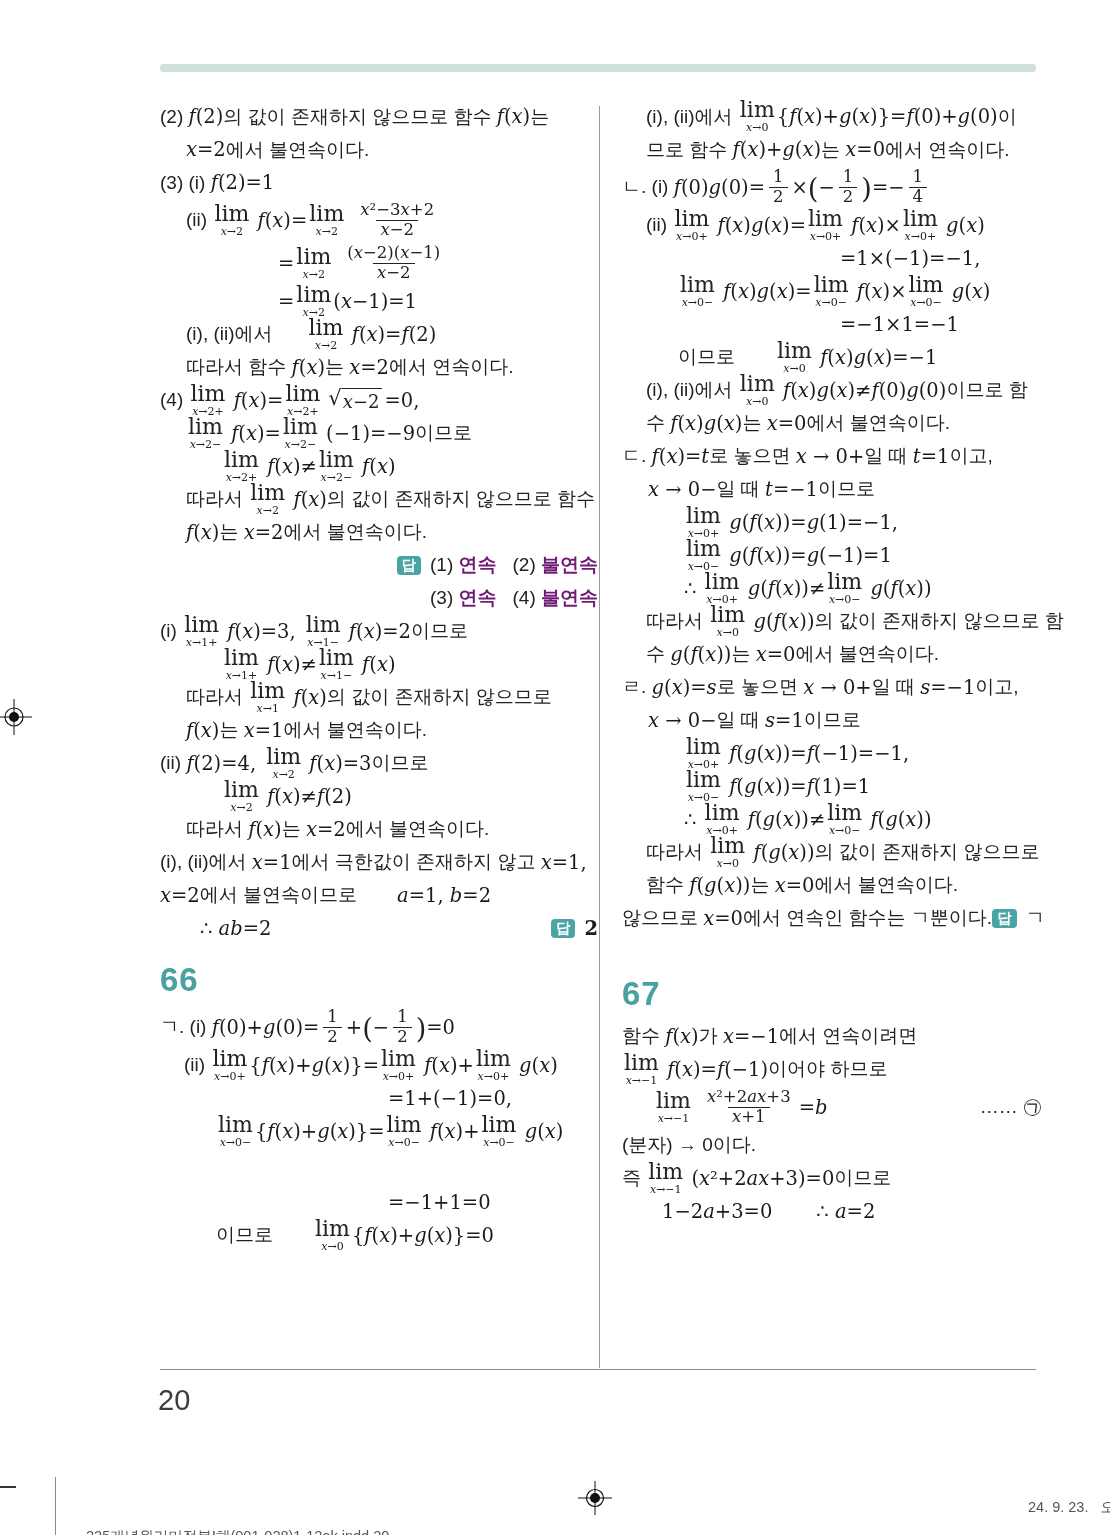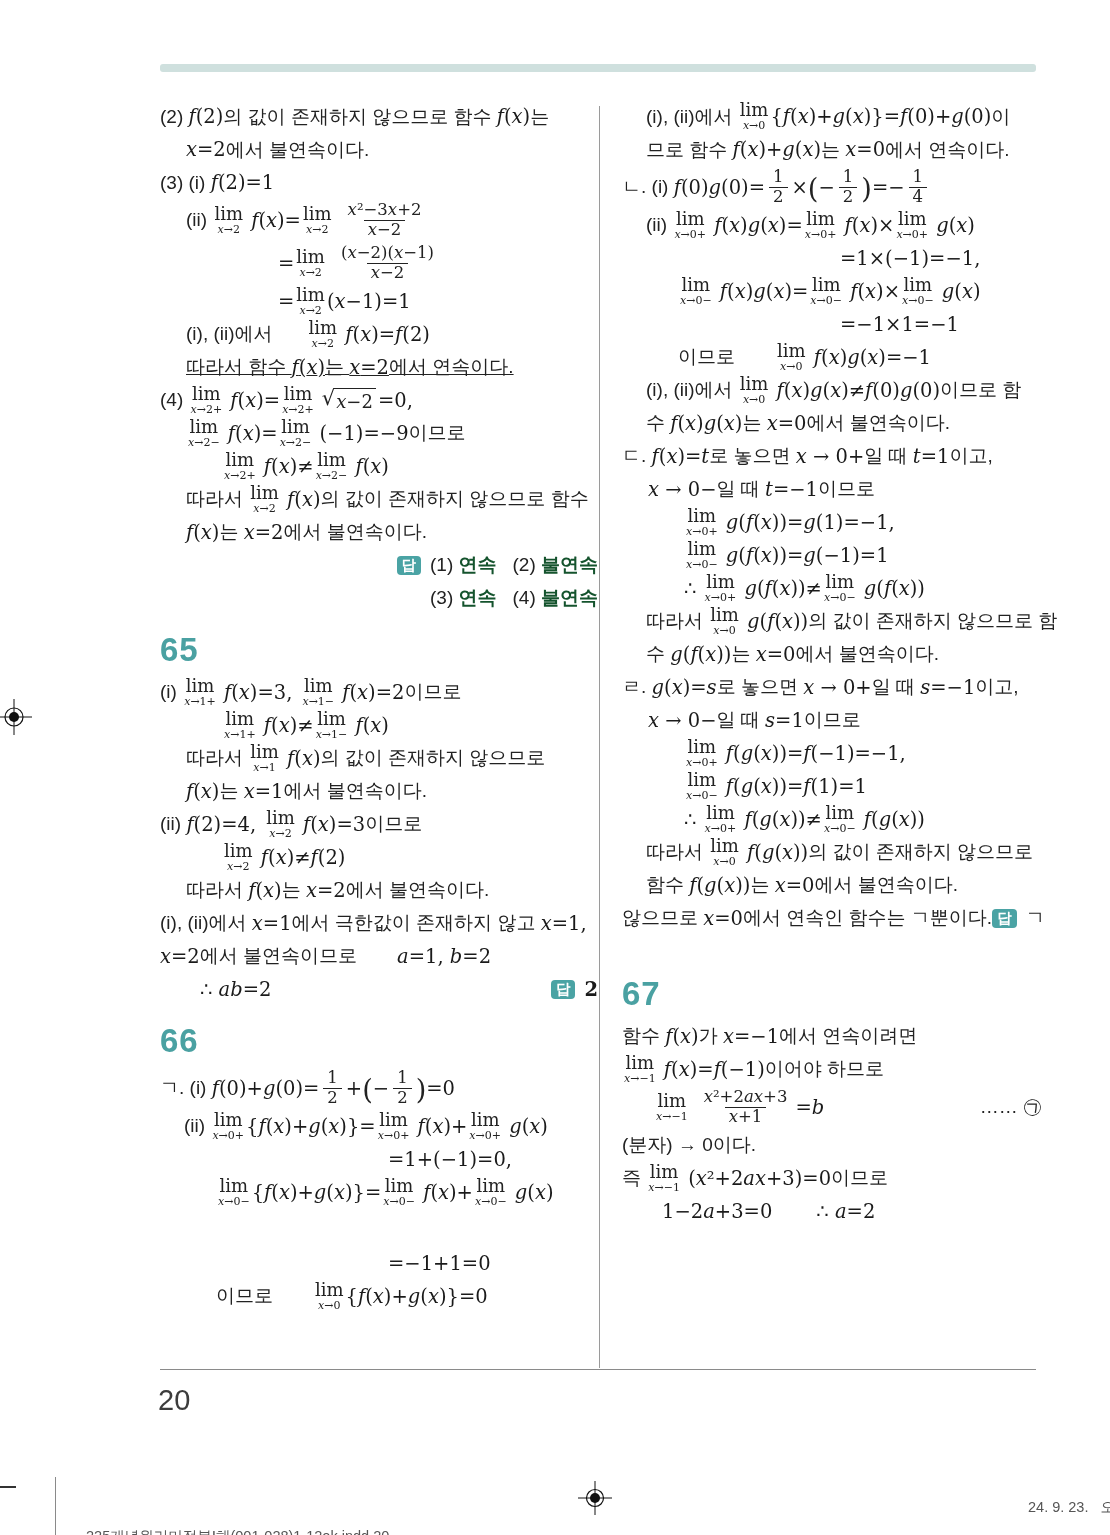--- a/index.html
+++ b/index.html
@@ -10,28 +10,28 @@
   .topbar{position:absolute;left:160px;top:64px;width:876px;height:8px;background:#cfe0de;border-radius:3px;}
   .divider{position:absolute;left:599px;top:106px;width:1px;height:1262px;background:#9a9a9a;}
   .bottom-rule{position:absolute;left:160px;top:1369px;width:876px;height:1px;background:#8a8a8a;}
   .col{position:absolute;top:100px;}
   #col-left{left:160px;width:438px;}
   #col-right{left:622px;width:420px;}
   .line{min-height:33px;display:flex;align-items:center;white-space:pre;}
   .line.ar{justify-content:flex-end;}
   .rgt{margin-left:auto;display:inline-flex;align-items:center;white-space:pre;}
   .ko{font-size:19px;white-space:pre;}
-  .ko.bold{font-weight:700;color:#14532d;}
+  .ko.bold{font-weight:700;color:#701a75;}
   .math{font-size:19.5px;font-family:"DejaVu Serif","Liberation Serif",serif;white-space:pre;color:#1a1a1a;}
   .math i{font-family:"DejaVu Serif","Liberation Serif",serif;}
   .math.bold{font-weight:700;}
   .bigp{font-size:170%;font-family:"DejaVu Serif",serif;font-weight:300;line-height:1;position:relative;top:1px;}
   .sp{display:inline-block;}
   .lim{display:inline-flex;flex-direction:column;align-items:center;line-height:1;margin:0 2px;}
-  .lim .lt{font-family:"DejaVu Serif","Liberation Serif",serif;font-size:18px;line-height:0.9;}
+  .lim .lt{font-family:"DejaVu Serif","Liberation Serif",serif;font-size:22px;line-height:0.9;}
   .lim .ls{font-family:"DejaVu Serif","Liberation Serif",serif;font-size:11px;line-height:1;margin-top:2px;}
   .frac{display:inline-flex;flex-direction:column;align-items:center;vertical-align:middle;margin:2px 4px;}
   .frac .num,.frac .den{font-family:"DejaVu Serif","Liberation Serif",serif;font-size:16.5px;line-height:1.15;padding:0 4px;}
   .frac .den{border-top:1.4px solid #222;}
   .sqrt{display:inline-flex;align-items:stretch;margin:0 2px;}
   .sqrt .sign{font-family:"DejaVu Serif",serif;font-size:21px;line-height:1;}
   .sqrt .rad{font-family:"DejaVu Serif",serif;font-size:18px;border-top:1.5px solid #222;padding:2px 3px 0 1px;}
   .badge{background:#4aa3a4;color:#fff;border-radius:4px;padding:2px 5px 3px;font-size:14.5px;font-weight:700;margin-right:9px;line-height:1;}
   .secnum{color:#4aa1a2;font-size:33px;font-weight:700;letter-spacing:1px;margin:18px 0 10px;line-height:1;}
   .page-number{position:absolute;left:158px;top:1384px;font-size:29px;color:#3c3c3c;}
@@ -58,29 +58,28 @@
   </svg>
 
   <div id="col-left" class="col">
       <div class="line"><span class="ko">(2) </span><span class="math"><i>f</i>(2)</span><span class="ko">의 값이 존재하지 않으므로 함수 </span><span class="math"><i>f</i>(<i>x</i>)</span><span class="ko">는</span></div>
       <div class="line" style="padding-left: 26px;"><span class="math"><i>x</i>=2</span><span class="ko">에서 불연속이다.</span></div>
       <div class="line"><span class="ko">(3) (i) </span><span class="math"><i>f</i>(2)=1</span></div>
       <div class="line" style="padding-left: 26px;"><span class="ko">(ii) </span><span class="lim"><span class="lt">lim</span><span class="ls"><i>x</i>→2</span></span><span class="math"> <i>f</i>(<i>x</i>)=</span><span class="lim"><span class="lt">lim</span><span class="ls"><i>x</i>→2</span></span><span class="sp" style="width: 6px;"></span><span class="frac"><span class="num"><i>x</i>²−3<i>x</i>+2</span><span class="den"><i>x</i>−2</span></span></div>
       <div class="line" style="padding-left: 118px;"><span class="math">=</span><span class="lim"><span class="lt">lim</span><span class="ls"><i>x</i>→2</span></span><span class="sp" style="width: 6px;"></span><span class="frac"><span class="num">(<i>x</i>−2)(<i>x</i>−1)</span><span class="den"><i>x</i>−2</span></span></div>
       <div class="line" style="padding-left: 118px;"><span class="math">=</span><span class="lim"><span class="lt">lim</span><span class="ls"><i>x</i>→2</span></span><span class="math">(<i>x</i>−1)=1</span></div>
       <div class="line" style="padding-left: 26px;"><span class="ko">(i), (ii)에서</span><span class="sp" style="width: 34px;"></span><span class="lim"><span class="lt">lim</span><span class="ls"><i>x</i>→2</span></span><span class="math"> <i>f</i>(<i>x</i>)=<i>f</i>(2)</span></div>
-      <div class="line" style="padding-left: 26px; text-decoration: underline;"><span class="ko">따라서 함수 </span><span class="math"><i>f</i>(<i>x</i>)</span><span class="ko">는 </span><span class="math"><i>x</i>=2</span><span class="ko">에서 연속이다.</span></div>
+      <div class="line" style="padding-left: 26px;"><span class="ko">따라서 함수 </span><span class="math"><i>f</i>(<i>x</i>)</span><span class="ko">는 </span><span class="math"><i>x</i>=2</span><span class="ko">에서 연속이다.</span></div>
       <div class="line"><span class="ko">(4) </span><span class="lim"><span class="lt">lim</span><span class="ls"><i>x</i>→2+</span></span><span class="math"> <i>f</i>(<i>x</i>)=</span><span class="lim"><span class="lt">lim</span><span class="ls"><i>x</i>→2+</span></span><span class="sp" style="width: 4px;"></span><span class="sqrt"><span class="sign">√</span><span class="rad"><i>x</i>−2</span></span><span class="math">=0,</span></div>
       <div class="line" style="padding-left: 26px;"><span class="lim"><span class="lt">lim</span><span class="ls"><i>x</i>→2−</span></span><span class="math"> <i>f</i>(<i>x</i>)=</span><span class="lim"><span class="lt">lim</span><span class="ls"><i>x</i>→2−</span></span><span class="math"> (−1)=−9</span><span class="ko">이므로</span></div>
       <div class="line" style="padding-left: 62px;"><span class="lim"><span class="lt">lim</span><span class="ls"><i>x</i>→2+</span></span><span class="math"> <i>f</i>(<i>x</i>)≠</span><span class="lim"><span class="lt">lim</span><span class="ls"><i>x</i>→2−</span></span><span class="math"> <i>f</i>(<i>x</i>)</span></div>
       <div class="line" style="padding-left: 26px;"><span class="ko">따라서 </span><span class="lim"><span class="lt">lim</span><span class="ls"><i>x</i>→2</span></span><span class="math"> <i>f</i>(<i>x</i>)</span><span class="ko">의 값이 존재하지 않으므로 함수</span></div>
       <div class="line" style="padding-left: 26px;"><span class="math"><i>f</i>(<i>x</i>)</span><span class="ko">는 </span><span class="math"><i>x</i>=2</span><span class="ko">에서 불연속이다.</span></div>
       <div class="line ar"><span class="badge">답</span><span class="ko">(1) </span><span class="ko bold">연속</span><span class="sp" style="width: 16px;"></span><span class="ko">(2) </span><span class="ko bold">불연속</span></div>
       <div class="line ar"><span class="ko">(3) </span><span class="ko bold">연속</span><span class="sp" style="width: 16px;"></span><span class="ko">(4) </span><span class="ko bold">불연속</span></div>
-      <div class="secnum">65</div>
       <div class="line"><span class="ko">(i) </span><span class="lim"><span class="lt">lim</span><span class="ls"><i>x</i>→1+</span></span><span class="math"> <i>f</i>(<i>x</i>)=3,</span><span class="sp" style="width: 8px;"></span><span class="lim"><span class="lt">lim</span><span class="ls"><i>x</i>→1−</span></span><span class="math"> <i>f</i>(<i>x</i>)=2</span><span class="ko">이므로</span></div>
       <div class="line" style="padding-left: 62px;"><span class="lim"><span class="lt">lim</span><span class="ls"><i>x</i>→1+</span></span><span class="math"> <i>f</i>(<i>x</i>)≠</span><span class="lim"><span class="lt">lim</span><span class="ls"><i>x</i>→1−</span></span><span class="math"> <i>f</i>(<i>x</i>)</span></div>
       <div class="line" style="padding-left: 26px;"><span class="ko">따라서 </span><span class="lim"><span class="lt">lim</span><span class="ls"><i>x</i>→1</span></span><span class="math"> <i>f</i>(<i>x</i>)</span><span class="ko">의 값이 존재하지 않으므로</span></div>
       <div class="line" style="padding-left: 26px;"><span class="math"><i>f</i>(<i>x</i>)</span><span class="ko">는 </span><span class="math"><i>x</i>=1</span><span class="ko">에서 불연속이다.</span></div>
       <div class="line"><span class="ko">(ii) </span><span class="math"><i>f</i>(2)=4,</span><span class="sp" style="width: 8px;"></span><span class="lim"><span class="lt">lim</span><span class="ls"><i>x</i>→2</span></span><span class="math"> <i>f</i>(<i>x</i>)=3</span><span class="ko">이므로</span></div>
       <div class="line" style="padding-left: 62px;"><span class="lim"><span class="lt">lim</span><span class="ls"><i>x</i>→2</span></span><span class="math"> <i>f</i>(<i>x</i>)≠<i>f</i>(2)</span></div>
       <div class="line" style="padding-left: 26px;"><span class="ko">따라서 </span><span class="math"><i>f</i>(<i>x</i>)</span><span class="ko">는 </span><span class="math"><i>x</i>=2</span><span class="ko">에서 불연속이다.</span></div>
       <div class="line"><span class="ko">(i), (ii)에서 </span><span class="math"><i>x</i>=1</span><span class="ko">에서 극한값이 존재하지 않고 </span><span class="math"><i>x</i>=1,</span></div>
       <div class="line"><span class="math"><i>x</i>=2</span><span class="ko">에서 불연속이므로</span><span class="sp" style="width: 40px;"></span><span class="math"><i>a</i>=1, <i>b</i>=2</span></div>
       <div class="line" style="padding-left: 40px; justify-content: center;"><span class="math">∴ <i>ab</i>=2</span><span class="rgt"><span class="badge">답</span><span class="math bold">2</span></span></div>

